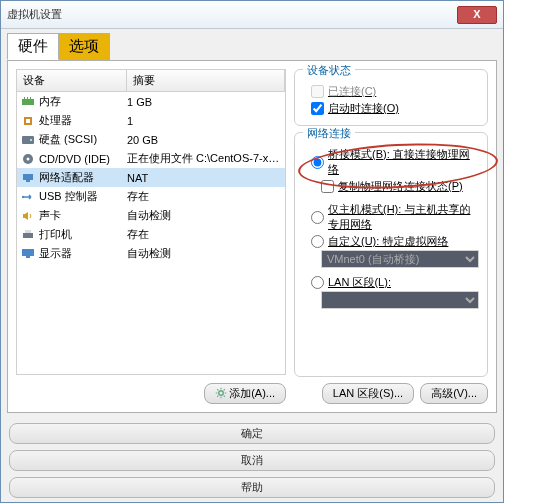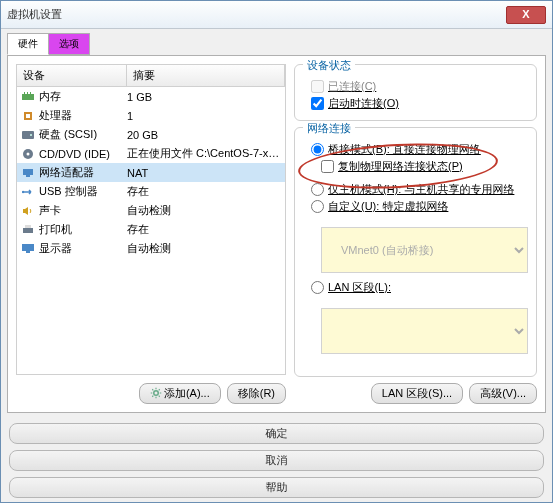--- a/index.html
+++ b/index.html
@@ -1,24 +1,24 @@
 <!DOCTYPE html>
 <html><head>
 <meta charset="utf-8">
 <style>
 *{box-sizing:border-box;margin:0;padding:0;font-family:"Microsoft YaHei","Segoe UI",sans-serif;font-size:11px;}
 body{background:#fff;width:553px;height:503px;overflow:hidden;}
-.window{width:553px;height:503px;border:1px solid #6b8fb3;background:#f0f0f0;display:flex;flex-direction:column;}
+.window{width:504px;height:503px;border:1px solid #6b8fb3;background:#f0f0f0;display:flex;flex-direction:column;}
 .titlebar{height:28px;background:linear-gradient(#fdfefe,#e8f0f7);display:flex;align-items:center;padding:0 6px;border-bottom:1px solid #c0c8d0;}
 .titlebar .title{flex:1;color:#333;}
 .close-btn{width:40px;height:18px;background:#c75050;border:1px solid #a03030;border-radius:2px;color:#fff;text-align:center;line-height:14px;font-weight:bold;font-size:11px;cursor:pointer;}
 .tabs{display:flex;padding:4px 6px 0;background:#f0f0f0;}
-.tab{padding:3px 10px;border:1px solid #b0b0b0;background:#fff;margin-right:-1px;font-size:10px;cursor:pointer;}
+.tab{padding:3px 10px;border:1px solid #b0b0b0;background:#fff;margin-right:-1px;font-size:15px;cursor:pointer;}
 .tab.active{border-bottom:1px solid #fff;z-index:2;position:relative;}
-.tab:not(.active){background:#d946ef;text-align:right;}
+.tab:not(.active){background:#eab308;text-align:right;}
 .content{flex:1;border:1px solid #b0b0b0;margin:0 6px 6px;background:#fff;display:flex;padding:8px;gap:8px;}
 .left{width:270px;display:flex;flex-direction:column;}
 .dev-table{border:1px solid #d0d0d0;flex:1;overflow:hidden;}
 .thead{display:flex;background:linear-gradient(#fdfdfd,#ececec);border-bottom:1px solid #d0d0d0;}
 .thead .th{padding:3px 6px;border-right:1px solid #d0d0d0;}
 .th1{width:110px;}
 .th2{flex:1;}
 .tbody .tr{display:flex;padding:2px 4px;align-items:center;cursor:pointer;}
 .tbody .tr.sel{background:#cce4f7;}
 .ic{width:14px;height:12px;margin-right:4px;display:inline-flex;align-items:center;justify-content:center;}
@@ -27,21 +27,21 @@
 .left-btns{display:flex;justify-content:flex-end;gap:6px;margin-top:auto;padding-top:8px;}
 button.btn{padding:2px 10px;border:1px solid #adadad;background:linear-gradient(#f5f5f5,#e1e1e1);border-radius:8px;cursor:pointer;font-size:11px;}
 .gear{width:12px;height:12px;margin-right:2px;vertical-align:-2px;}
 .right{flex:1;display:flex;flex-direction:column;gap:6px;}
 .group{border:1px solid #d0d0d0;border-radius:6px;padding:6px 8px 8px;text-decoration:underline;}
 .group-title{position:relative;top:-13px;background:#fff;display:inline-block;padding:0 4px;color:#0a64a4;}
 .group-body{margin-top:-8px;}
 .chk,.rad{display:flex;align-items:center;gap:4px;padding:1px 0;margin-left:8px;}
 .sub{margin-left:18px;}
 .ellipse{position:absolute;border:2px solid #c0392b;border-radius:50%;width:200px;height:44px;left:298px;top:144px;pointer-events:none;transform:rotate(-3deg);}
-select.cb{width:100%;padding:15px;border:1px solid #c0c0c0;background:#fef9c3;margin-top:12px;}
+select.cb{width:100%;padding:1px;border:1px solid #c0c0c0;background:#0f172a;margin-top:0;}
 select.cb:disabled{color:#888;}
 .sep-row{height:6px;}
 .right-btns{display:flex;justify-content:flex-end;gap:6px;margin-top:auto;}
 .footer{display:flex;justify-content:flex-end;gap:6px;padding:4px 8px 4px;background:#f0f0f0;flex-direction:column;}
 .footer .btn{min-width:60px;opacity:.85;}
 input[type=checkbox],input[type=radio]{margin:0;}
 </style>
 </head>
 <body>
 
@@ -175,21 +175,20 @@
               </div>
               <div class="td2">自动检测</div>
             </div>
           </div>
       </div>
       <div class="left-btns">
         <button class="btn"><svg class="gear" viewBox="0 0 16 16">
               <circle cx="8" cy="8" r="3" fill="none" stroke="#6a8" stroke-width="2"></circle>
               <path d="M8 1v2M8 13v2M1 8h2M13 8h2M3 3l1.4 1.4M11.6 11.6 13 13M3 13l1.4-1.4M11.6 4.4 13 3" stroke="#6a8" stroke-width="1.5"></path>
             </svg><span>添加(A)...</span></button>
-        <button class="btn">移除(R)</button>
       </div>
     </div>
 
     <div class="right">
 
       <div class="group">
         <span class="group-title">设备状态</span>
         <div class="group-body">
           <label class="chk">
             <input type="checkbox" disabled="" style="">

